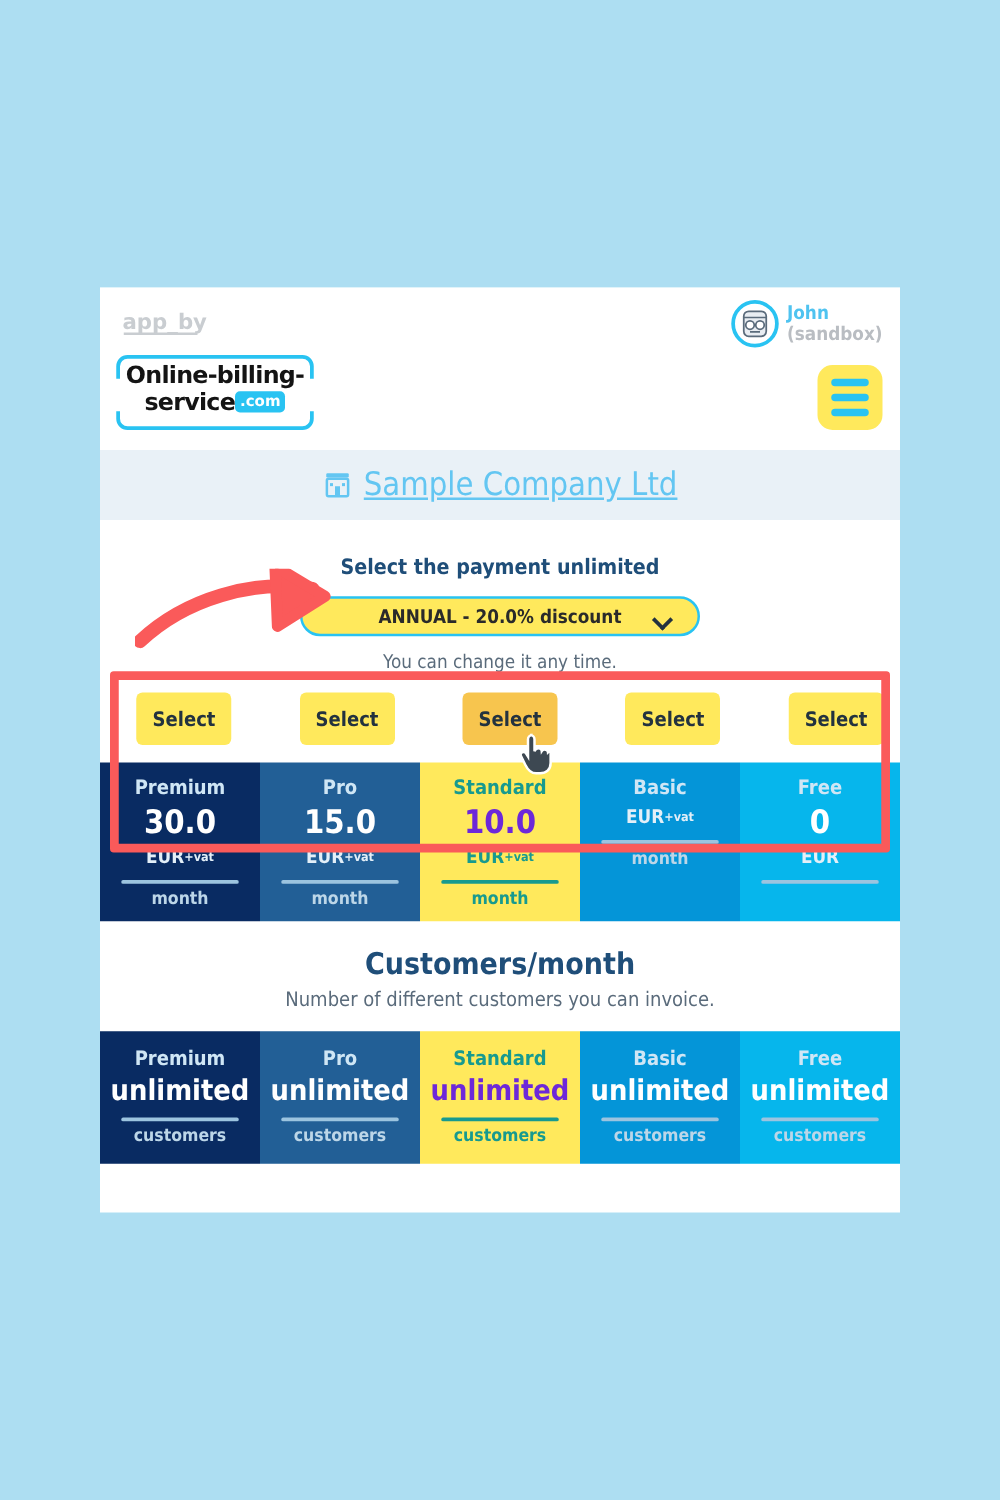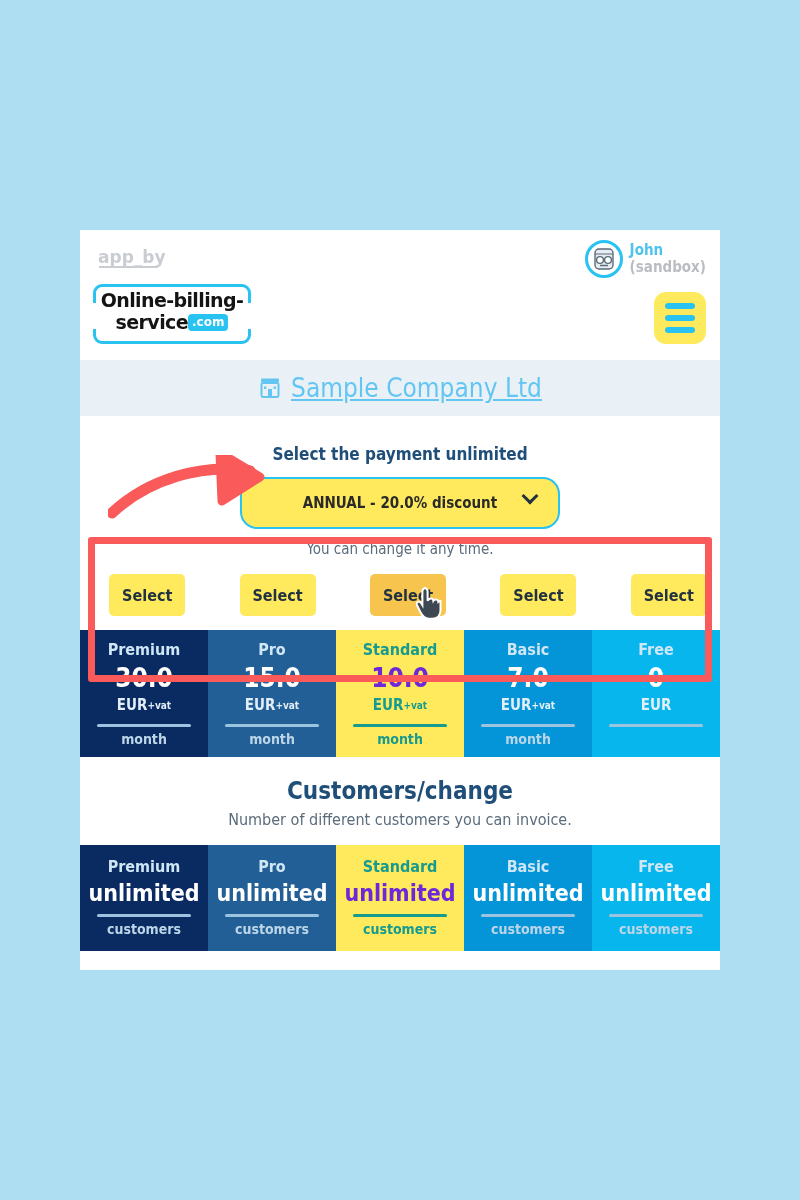--- a/index.html
+++ b/index.html
@@ -92,21 +92,21 @@
     text-decoration: underline;
   }
 
   
   .interval-box { background: #fff; padding-top: 28px; text-align: center; }
   .interval-label {
     color: #1F4E79; font-size: 17px; font-weight: 800;
     font-family: "DejaVu Sans Condensed","Liberation Sans",sans-serif;
   }
   .select-wrap {
-    margin: 13px auto 0; width: 320px; height: 52px;
+    margin: 13px auto 0; width: 320px; height: 32px;
     background: #FFE95C; border: 2px solid #29C3F2; border-radius: 17px;
     display: flex; align-items: center; justify-content: center;
     position: relative; cursor: pointer;
   }
   .select-value {
     color: #2A2A2A; font-size: 15px; font-weight: 600;
     font-family: "DejaVu Sans Condensed","Liberation Sans",sans-serif;
   }
   .chev { position: absolute; right: 22px; top: 11px; width: 12px; height: 12px; }
   .chev::before{
@@ -310,37 +310,36 @@
       <div class="plan-col standard">
         <div class="plan-name">Standard</div>
         <div class="plan-value">10.0</div>
         <div class="plan-unit"><span>EUR</span><sup>+vat</sup></div>
         <div class="plan-rule"></div>
         <div class="plan-period">month</div>
       </div>
 
       <div class="plan-col basic">
         <div class="plan-name">Basic</div>
-        <div class="plan-value">7.0</div>
         <div class="plan-unit"><span>EUR</span><sup>+vat</sup></div>
         <div class="plan-rule"></div>
         <div class="plan-period">month</div>
       </div>
 
       <div class="plan-col free">
         <div class="plan-name">Free</div>
         <div class="plan-value">0</div>
         <div class="plan-unit"><span>EUR</span><sup></sup></div>
         <div class="plan-rule"></div>
         <div class="plan-period"></div>
       </div>
     </div>
 
     <div class="feature-head">
-      <div class="feature-title">Customers/change</div>
+      <div class="feature-title">Customers/month</div>
       <div class="feature-sub">Number of different customers you can invoice.</div>
     </div>
 
     <div class="plan-row feature">
       <div class="plan-col premium">
         <div class="plan-name">Premium</div>
         <div class="plan-value">unlimited</div>
         <div class="plan-rule"></div>
         <div class="plan-period">customers</div>
       </div>

